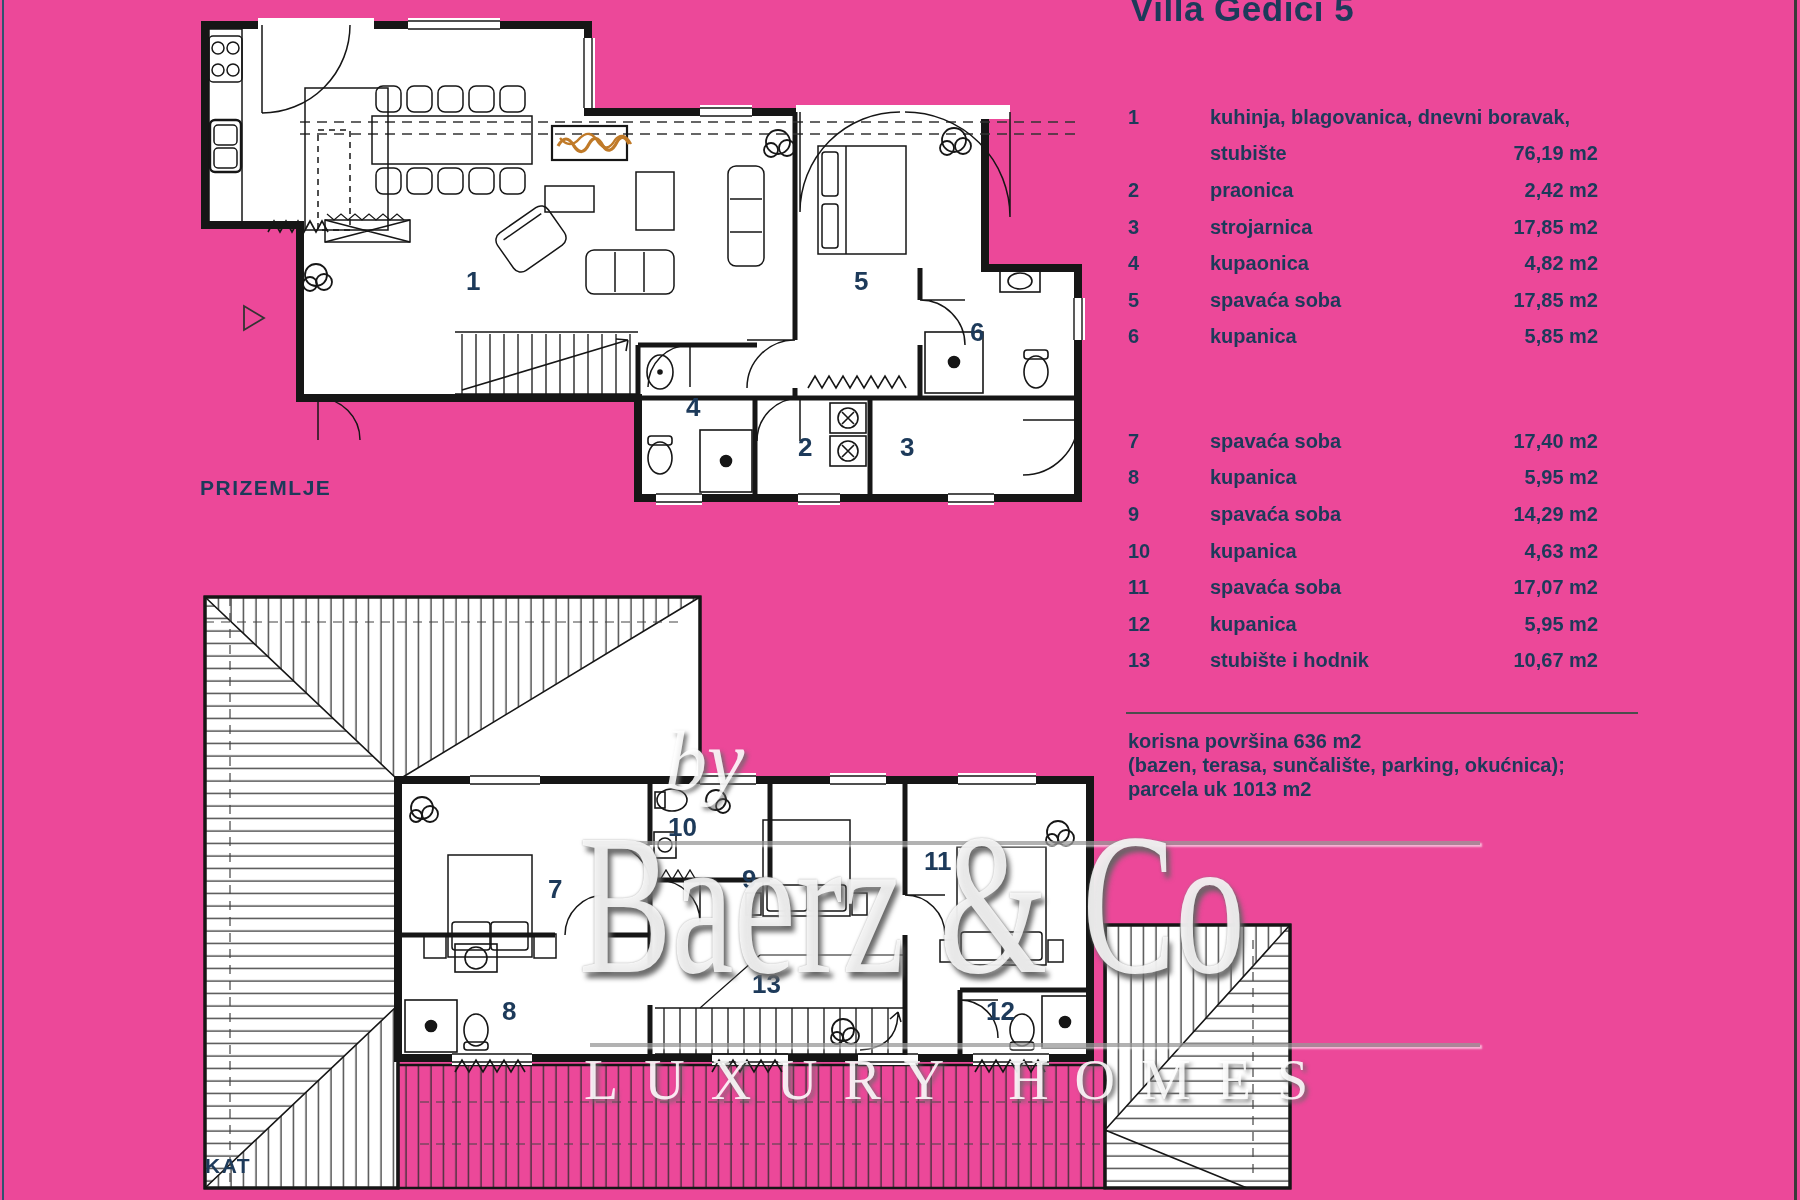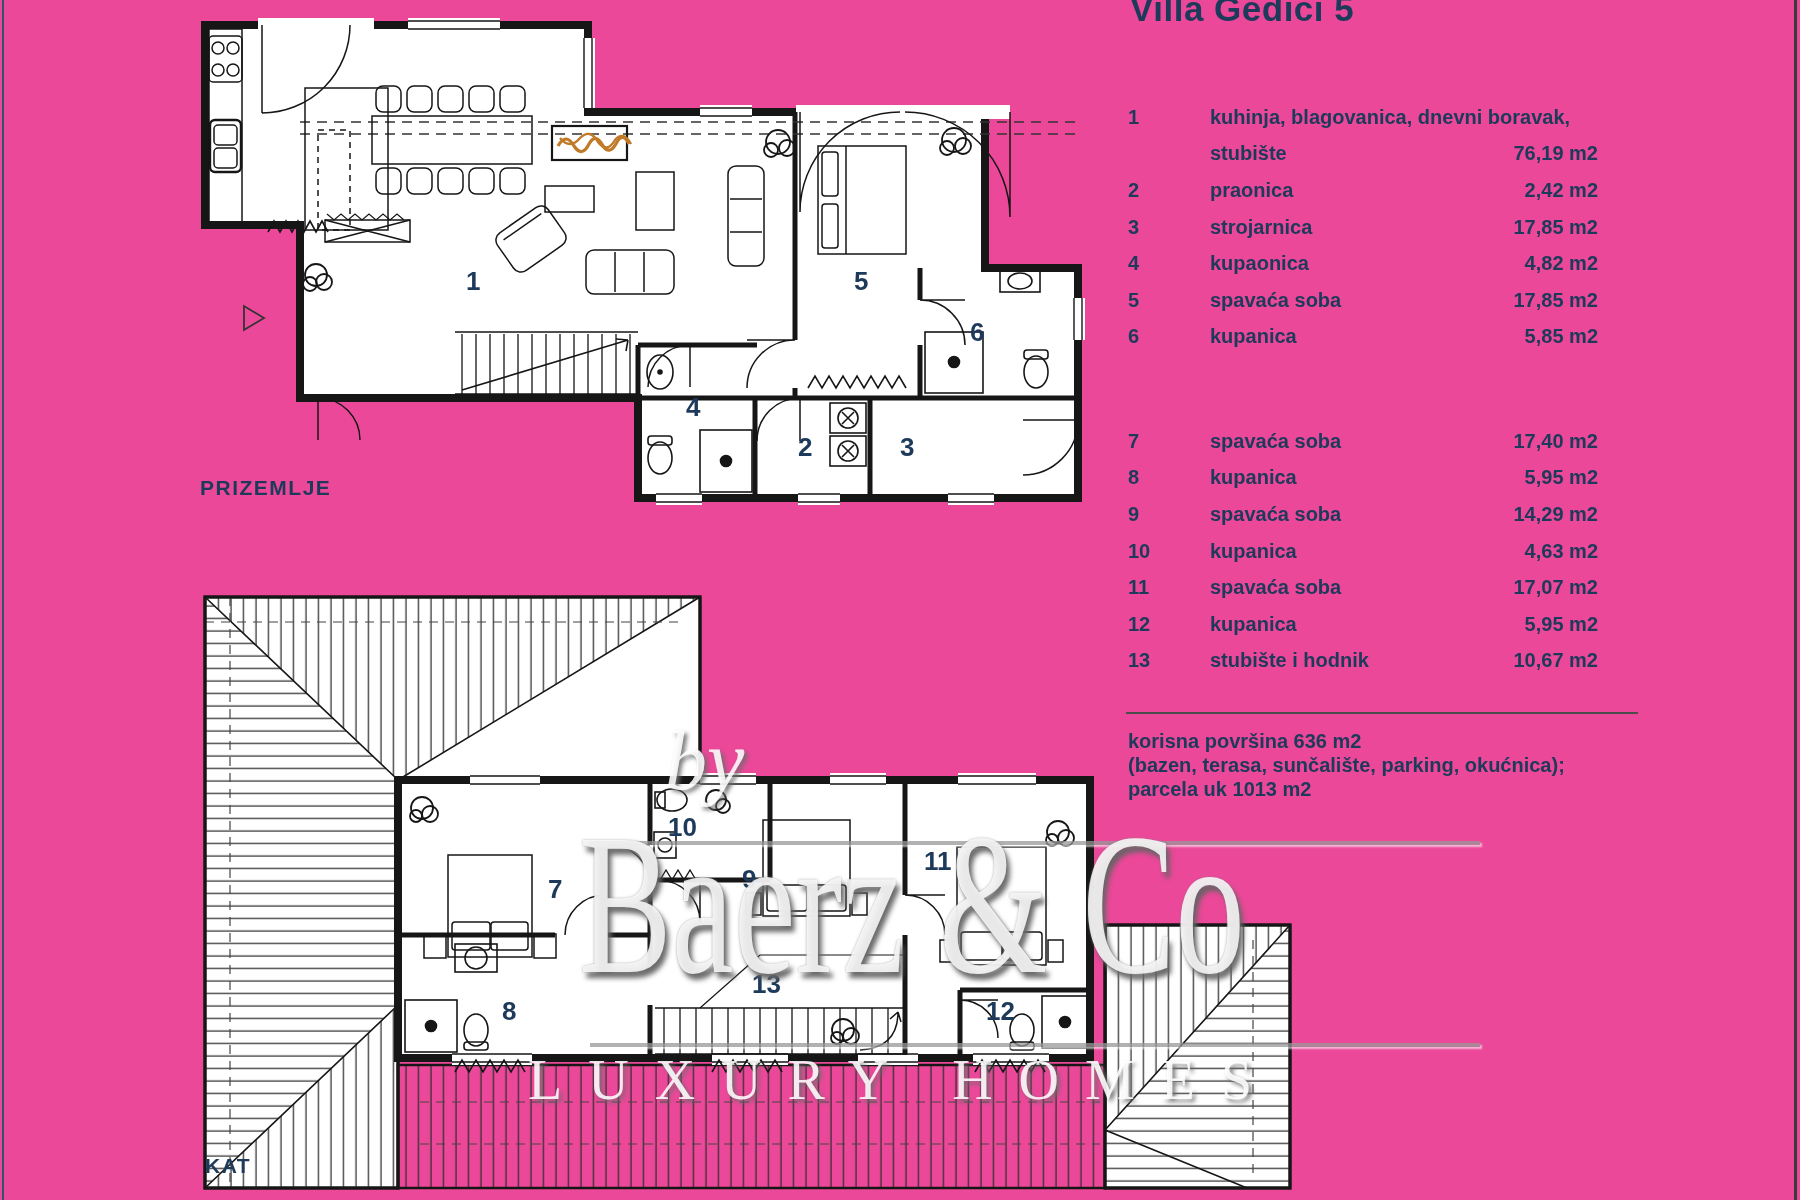--- a/index.html
+++ b/index.html
@@ -22,21 +22,21 @@
   
   .wm-line{position:absolute;height:4px;background:rgba(152,152,152,.75);
            box-shadow:2px 2px 2px rgba(255,255,255,.6);z-index:6;}
   .wm-by{position:absolute;left:645px;top:712px;font-family:"Liberation Serif",serif;
          font-style:italic;font-size:84px;color:rgba(255,255,255,.88);
          text-shadow:3px 3px 4px rgba(108,108,108,.9);z-index:7;margin-left:20px;}
   .wm-main{position:absolute;left:555px;top:818px;width:680px;text-align:center;white-space:nowrap;
            font-family:"Liberation Serif",serif;font-size:150px;color:rgba(255,255,255,.85);
            text-shadow:4px 4px 5px rgba(100,100,100,.95),0 0 2px rgba(130,130,130,.7);
            transform:scale(.93,1.34);transform-origin:center;z-index:7;}
-  .wm-tag{position:absolute;left:528px;top:1048px;width:690px;text-align:center;white-space:nowrap;
+  .wm-tag{position:absolute;left:584px;top:1048px;width:690px;text-align:center;white-space:nowrap;
           font-family:"Liberation Serif",serif;font-size:56px;letter-spacing:26px;
           color:rgba(255,255,255,.88);text-shadow:3px 3px 4px rgba(108,108,108,.9);z-index:7;}
   svg.plan{position:absolute;left:0;top:0;z-index:1;}
   .roomnum{font-family:"Liberation Sans",sans-serif;font-size:26px;font-weight:700;fill:#1d3a5a;}
   .floorlab{font-family:"Liberation Sans",sans-serif;font-size:21px;font-weight:700;fill:#1d3a5a;letter-spacing:1.5px;}
 </style>
 </head>
 <body>
 
 <div class="page">

